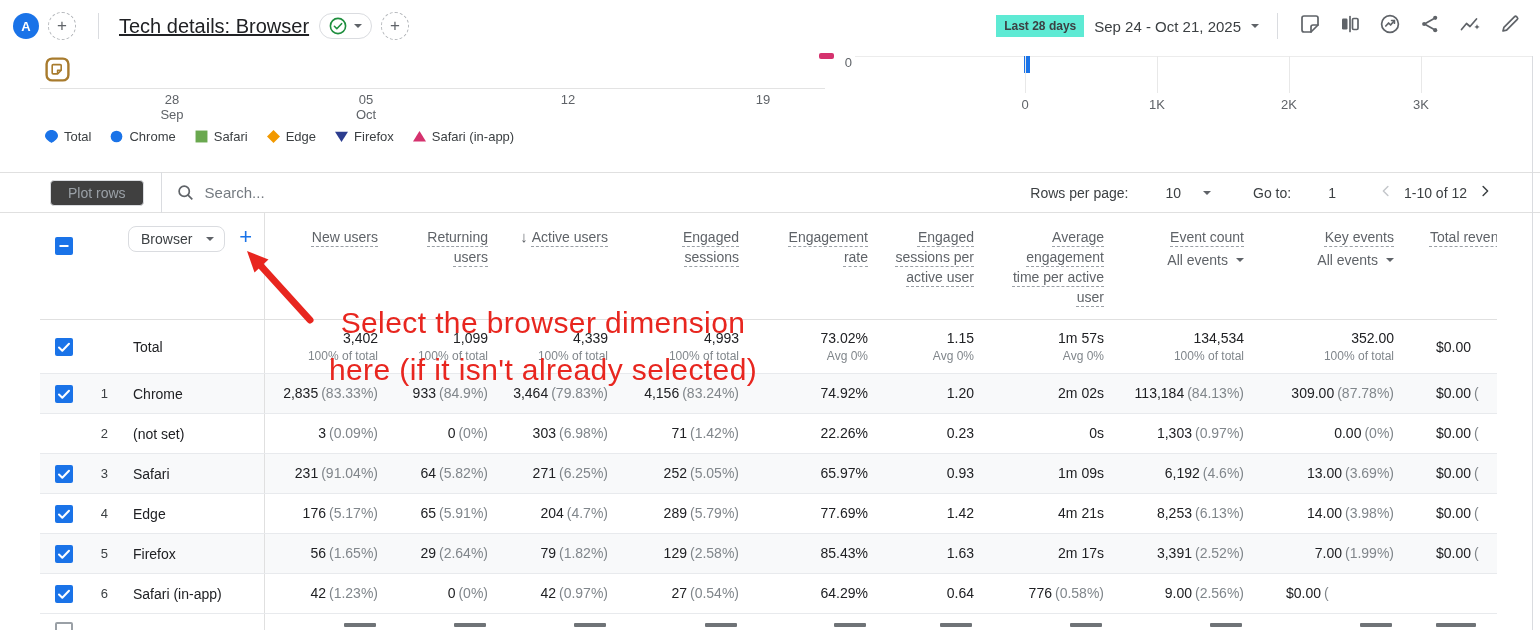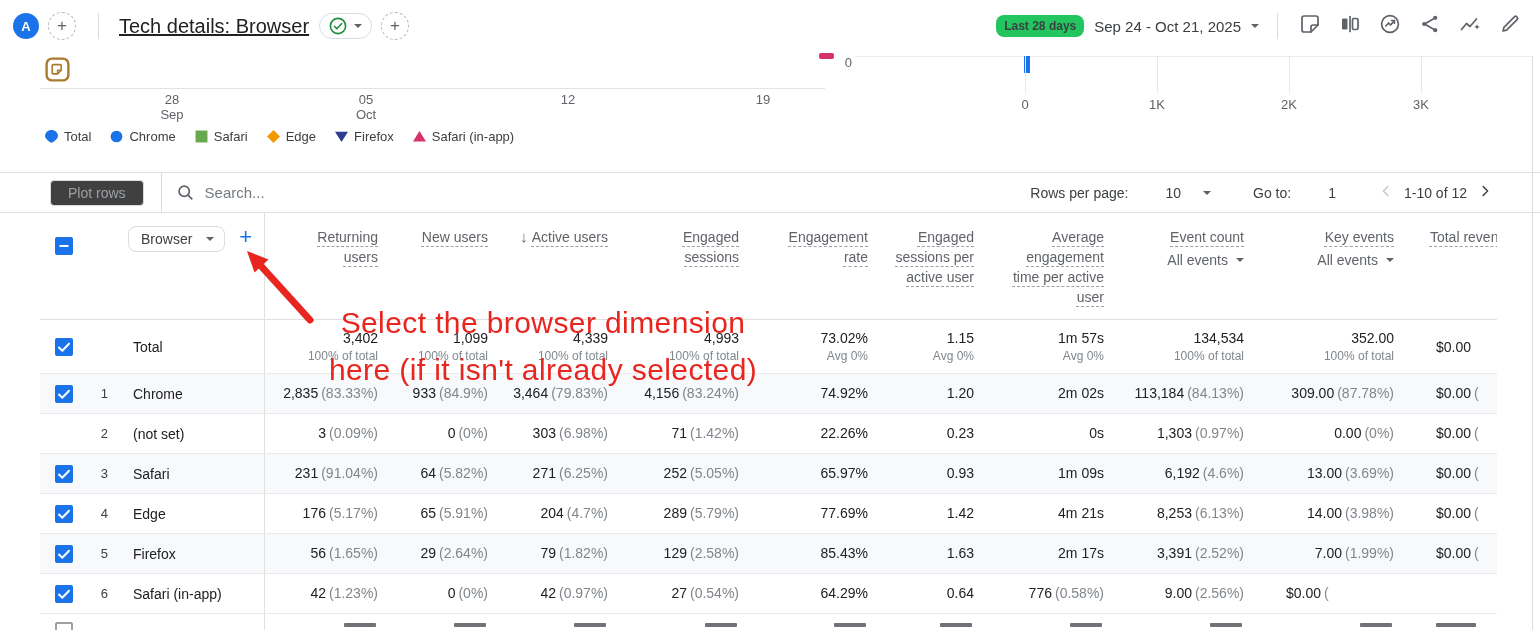--- a/index.html
+++ b/index.html
@@ -13,21 +13,21 @@
           display:flex;align-items:center;justify-content:center;margin-left:13px;flex:none;}
   .dashplus{width:28px;height:28px;border-radius:50%;border:1.5px dashed #b4b7bb;color:#5f6368;font-size:17px;
             display:flex;align-items:center;justify-content:center;margin-left:9px;flex:none;cursor:default;}
   .vdiv{width:1px;height:26px;background:#dadce0;margin-left:22px;flex:none;}
   .title{font-size:20px;color:#202124;margin-left:20px;white-space:nowrap;text-decoration:underline;}
   .pill{height:26px;border:1px solid #dadce0;border-radius:13px;display:flex;align-items:center;gap:7px;
         padding:0 9px;margin-left:10px;flex:none;}
   .caret{width:0;height:0;border-left:4.5px solid transparent;border-right:4.5px solid transparent;
          border-top:4.5px solid #5f6368;display:inline-block;}
   .tb-right{margin-left:auto;display:flex;align-items:center;margin-right:18px;}
-  .chip{background:#22c55e;border-radius:8px;padding:4px 8px;font-size:12px;color:#3c4043;font-weight:700;white-space:nowrap;}
+  .chip{background:#5eead4;border-radius:0;padding:4px 8px;font-size:12px;color:#3c4043;font-weight:700;white-space:nowrap;}
   .daterange{font-size:15px;color:#3c4043;margin-left:10px;white-space:nowrap;}
   .tb-right .caret{margin-left:10px;}
   .tb-right .vdiv{margin-left:18px;margin-right:4px;}
   .iconbtn{width:24px;height:24px;margin-left:16px;flex:none;display:flex;align-items:center;justify-content:center;}
   .iconbtn svg{stroke:#5f6368;fill:none;stroke-width:1.7;stroke-linecap:round;stroke-linejoin:round;}
 
   
   .charts{position:absolute;left:0;top:52px;width:100%;height:120px;}
   .lchart-axis{position:absolute;left:40px;top:36px;width:785px;height:1px;background:#e3e3e3;}
   .notebadge{position:absolute;left:45px;top:5px;width:25px;height:25px;}
@@ -309,22 +309,22 @@
                 <rect x="4.5" y="8" width="9" height="2" fill="#fff"></rect>
               </svg>
           </span>
           <span class="dimbtn">
             <span>Browser</span>
             <i class="caret"></i>
           </span>
           <span class="dimplus">+</span>
         </div>
 
-      <div class="hcell"><span class="hlabel">Returning users</span></div>
-          <div class="hcell"><span class="hlabel">New users</span></div>
+      <div class="hcell"><span class="hlabel">New users</span></div>
+          <div class="hcell"><span class="hlabel">Returning users</span></div>
           <div class="hcell"><span class="sort">↓</span><span class="hlabel">Active users</span></div>
           <div class="hcell"><span class="hlabel">Engaged sessions</span></div>
           <div class="hcell"><span class="hlabel">Engagement rate</span></div>
           <div class="hcell"><span class="hlabel">Engaged sessions per active user</span></div>
           <div class="hcell"><span class="hlabel">Average engagement time per active user</span></div>
           <div class="hcell"><span class="hlabel">Event count</span><div class="hsub">
               <span>All events</span>
               <i class="caret"></i>
             </div></div>
           <div class="hcell"><span class="hlabel">Key events</span><div class="hsub">

